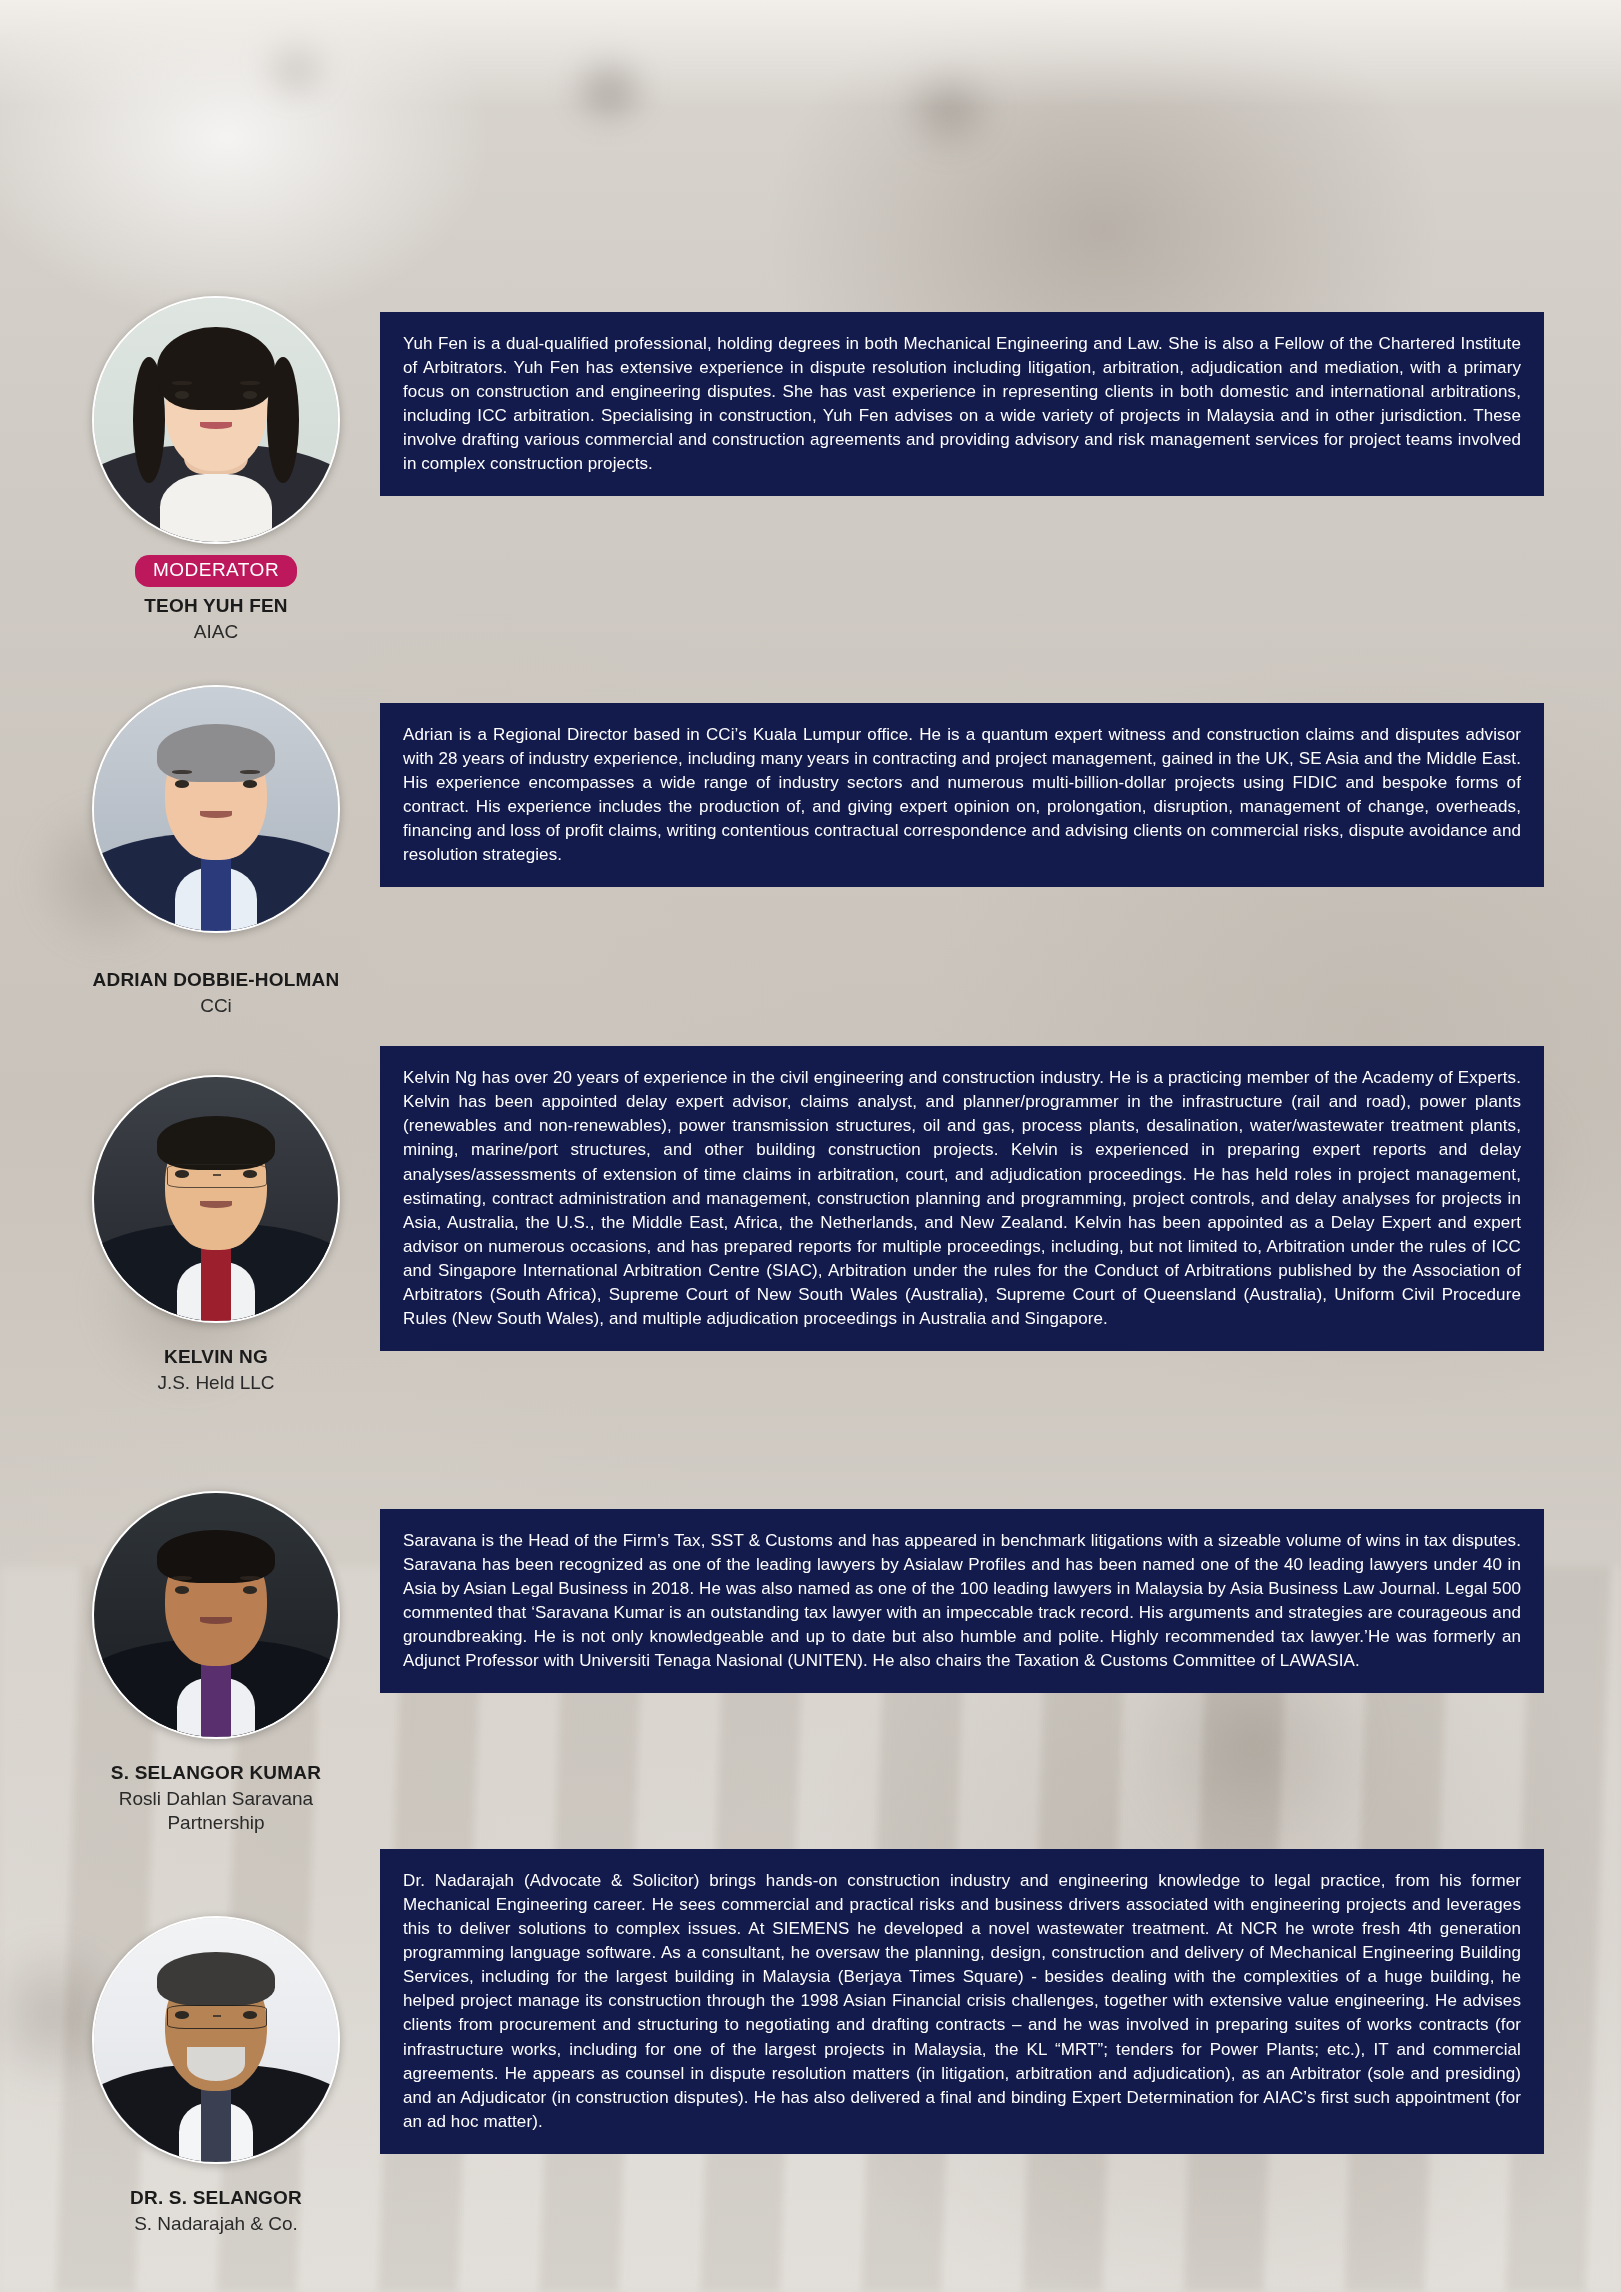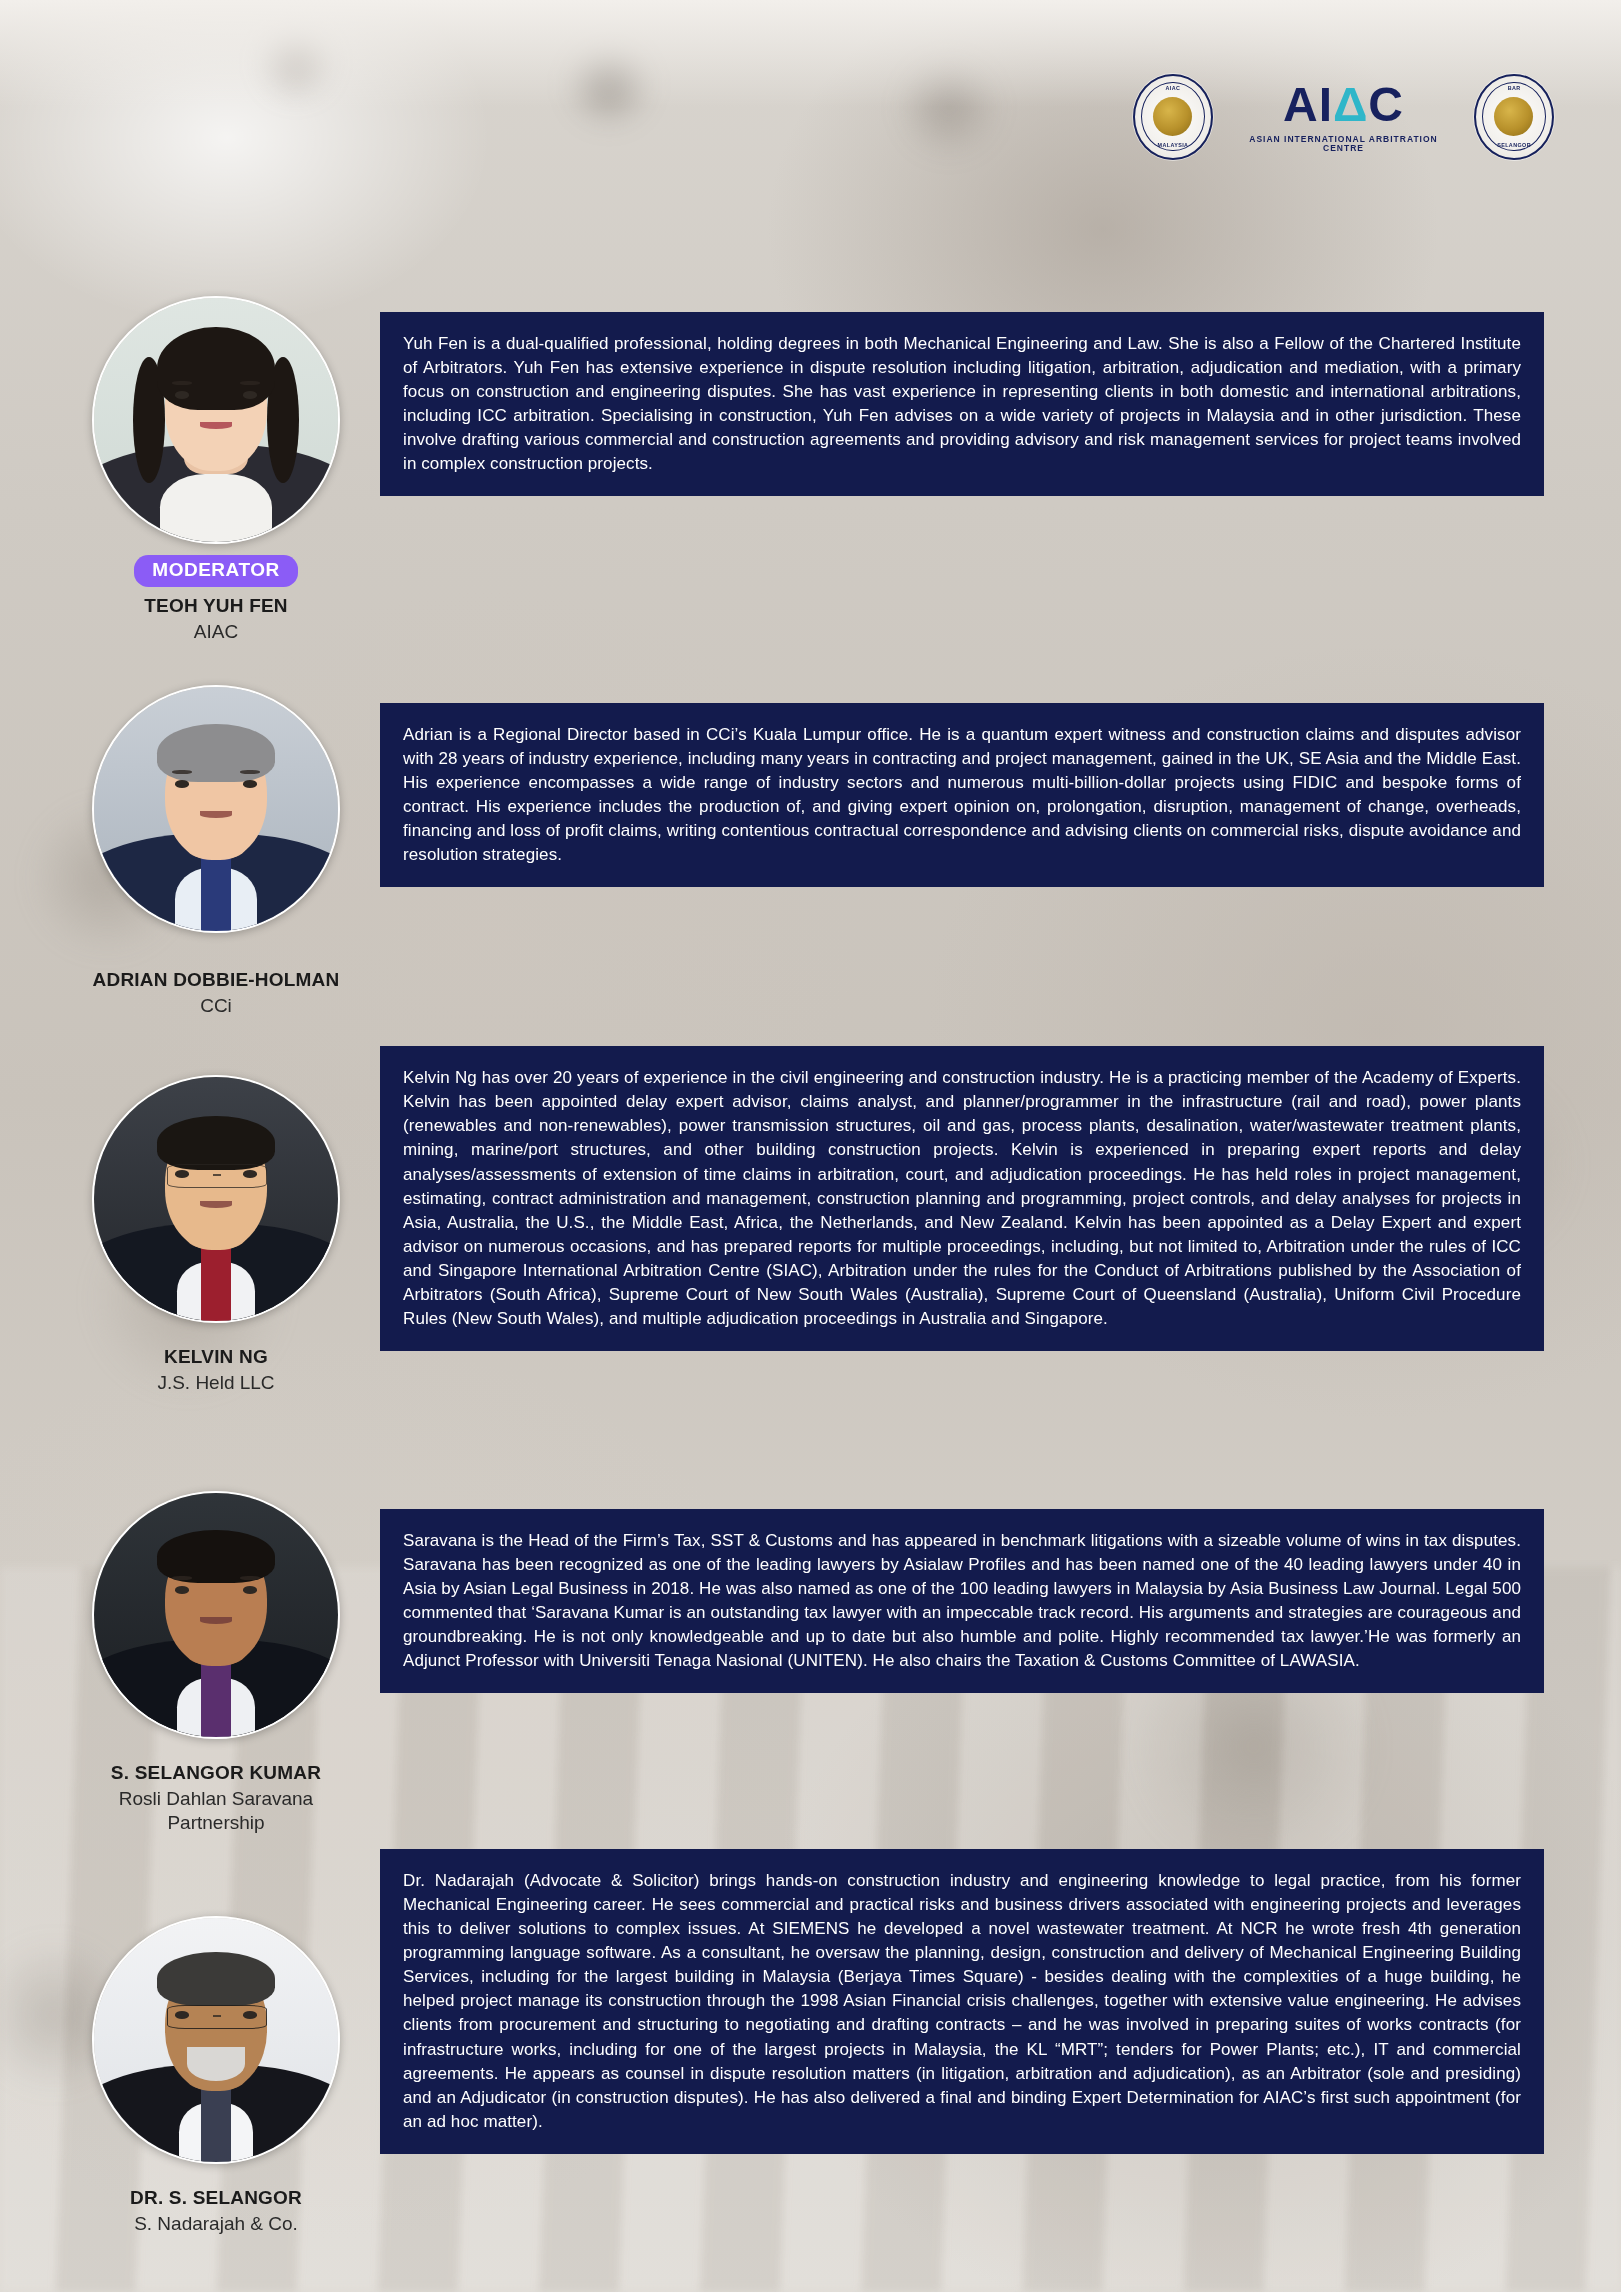--- a/index.html
+++ b/index.html
@@ -199,24 +199,24 @@
   .f-hair { position: absolute; left: 50%; top: 12%; width: 48%; height: 34%; margin-left: -24%; border-radius: 50% 50% 35% 35%; }
   .f-hairL { position: absolute; top: 22%; width: 13%; height: 38%; border-radius: 50%; }
   .f-eye { position: absolute; width: 6%; height: 3.2%; border-radius: 50%; background: #2e2823; top: 38%; }
   .f-brow { position: absolute; width: 8%; height: 1.8%; border-radius: 40%; background: rgba(45,38,32,0.8); top: 34%; }
   .f-mouth { position: absolute; left: 50%; top: 51%; width: 13%; height: 2.6%; margin-left: -6.5%; border-radius: 0 0 50% 50%; background: rgba(120,62,55,0.75); }
   .f-glasses { position: absolute; left: 50%; top: 35.5%; width: 40%; height: 9%; margin-left: -20%; border: 1.8px solid rgba(40,36,32,0.75); border-radius: 18%; }
   .f-glasses::after { content:""; position:absolute; left: 46%; top: 42%; width: 8%; height: 1.8px; background: rgba(40,36,32,0.75); }
 
   .moderator-badge {
     display: inline-block;
-    background: #8b5cf6;
+    background: #be185d;
     color: #ffffff;
     font-size: 19px;
-    font-weight: bold;
+    font-weight: normal;
     letter-spacing: 0.5px;
     padding: 4.5px 18px 5.4px 18px;
     border-radius: 14.3px;
     margin-top: 10.7px;
   }
   .sp-name {
     margin-top: 8px;
     font-size: 19px;
     font-weight: bold;
     color: #1b1b1b;
@@ -248,40 +248,20 @@
 </head>
 <body>
 
 <div class="page">
   <div class="bg"></div>
   <div class="bg-chess"></div>
   <div class="bg-lines"></div>
   <div class="bg-top-strip"></div>
 
   <div class="header">
-    <div class="logo-row">
-
-      <div class="seal">
-        <div class="seal-text top">AIAC</div>
-        <div class="seal-core"></div>
-        <div class="seal-text bot">MALAYSIA</div>
-      </div>
-
-      <div class="aiac-logo">
-        <div class="aiac-word">A<span>I</span><span class="delta">Δ</span>C</div>
-        <div class="aiac-sub">ASIAN INTERNATIONAL ARBITRATION CENTRE</div>
-      </div>
-
-      <div class="seal">
-        <div class="seal-text top">BAR</div>
-        <div class="seal-core"></div>
-        <div class="seal-text bot">SELANGOR</div>
-      </div>
-
-    </div>
 
   </div>
 
   <div class="row" style="top:296px;">
     <div class="portrait-col" style="top:0;">
       <div class="portrait">
         <div class="p-face">
           <div class="f-bg" style="background:linear-gradient(180deg,#dfe6e2 0%,#cfd9d4 100%);"></div>
           <div class="f-body" style="background:#2b2b33;"></div>
           <div class="f-shirt" style="background:#f2f1ee; bottom:-6%; height:34%;"></div>

